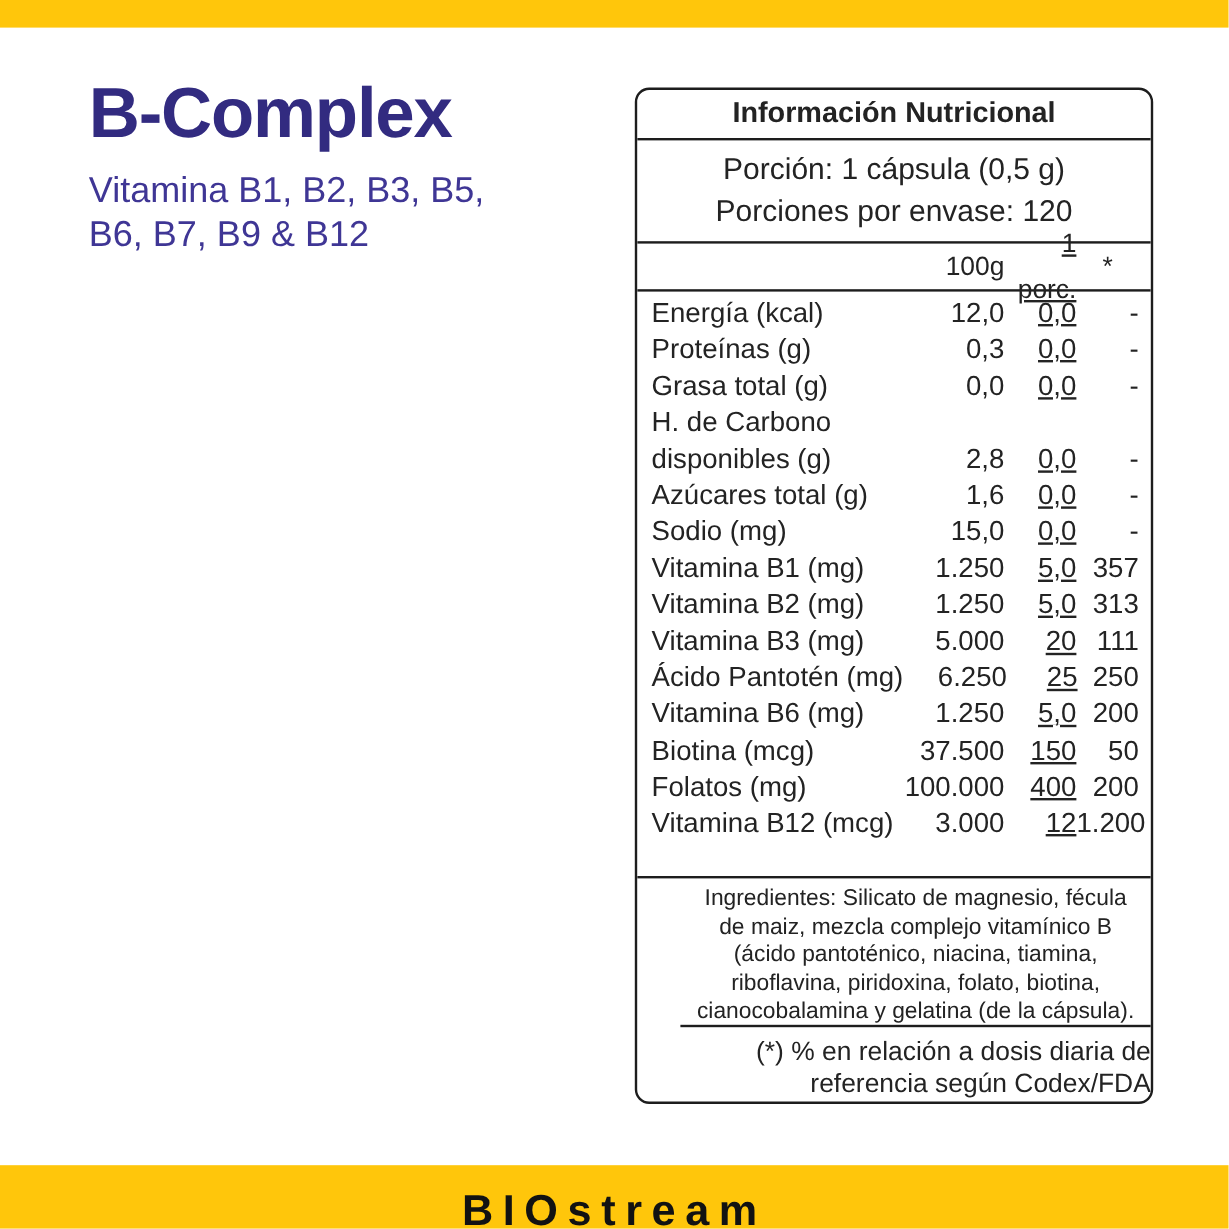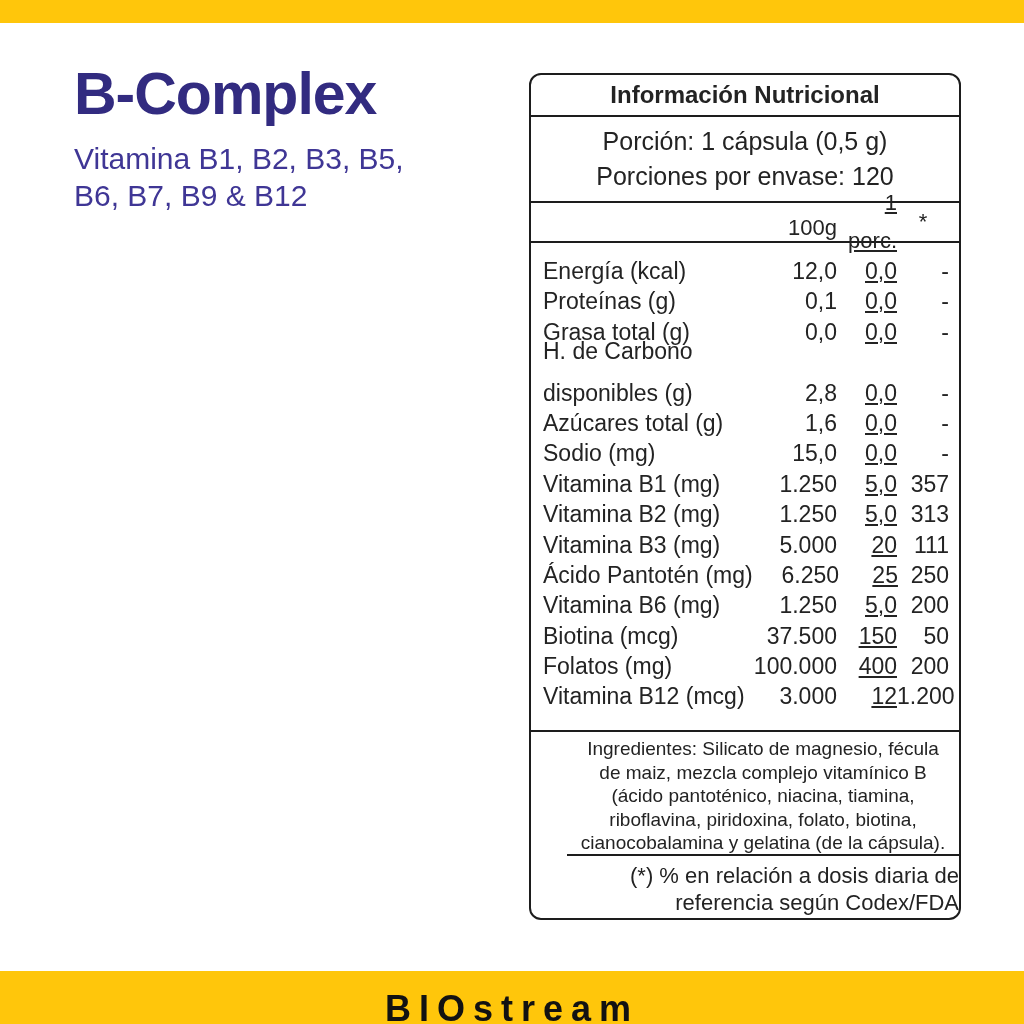--- a/index.html
+++ b/index.html
@@ -29,21 +29,21 @@
   .sec{border-bottom:2.5px solid #1d1d1d;flex:none;}
   .sec:last-child{border-bottom:none;flex:1;}
   .sec-title{height:42px;display:flex;align-items:center;justify-content:center;
     font-size:24px;font-weight:700;}
   .sec-serving{height:86px;text-align:center;font-size:25px;line-height:35px;padding-top:7px;}
   .sec-colhead{height:40px;display:flex;align-items:center;padding:0 10px;font-size:22px;line-height:38px;}
   .sec-rows{height:489px;padding:2px 10px 0 12px;font-size:23px;}
   .n-row{display:flex;align-items:baseline;height:30.4px;line-height:30.4px;white-space:nowrap;}
   .n-label{flex:1;text-align:left;overflow:visible;}
   .n-col{text-align:right;}
-  .c1{width:88px;margin-top:11px;}
+  .c1{width:88px;}
   .c2{width:60px;text-decoration:underline;}
   .c3{width:52px;}
   .c3-center{text-align:center;}
   .sec-ingredients{height:124px;padding:5px 12px 0 12px;text-align:center;font-size:19px;line-height:23.5px;margin-left:36px;}
   .sec-footnote{padding-top:6px;text-align:right;font-size:22px;line-height:27px;}
 </style>
 </head>
 <body>
 
 <div class="page">
@@ -77,21 +77,21 @@
     <div class="sec sec-rows">
   <div class="n-row">
     <span class="n-label">Energía (kcal)</span>
     <span class="n-col c1">12,0</span>
     <span class="n-col c2">0,0</span>
     <span class="n-col c3">-</span>
   </div>
 
   <div class="n-row">
     <span class="n-label">Proteínas (g)</span>
-    <span class="n-col c1">0,1</span>
+    <span class="n-col c1">0,3</span>
     <span class="n-col c2">0,0</span>
     <span class="n-col c3">-</span>
   </div>
 
   <div class="n-row">
     <span class="n-label">Grasa total (g)</span>
     <span class="n-col c1">0,0</span>
     <span class="n-col c2">0,0</span>
     <span class="n-col c3">-</span>
   </div>

